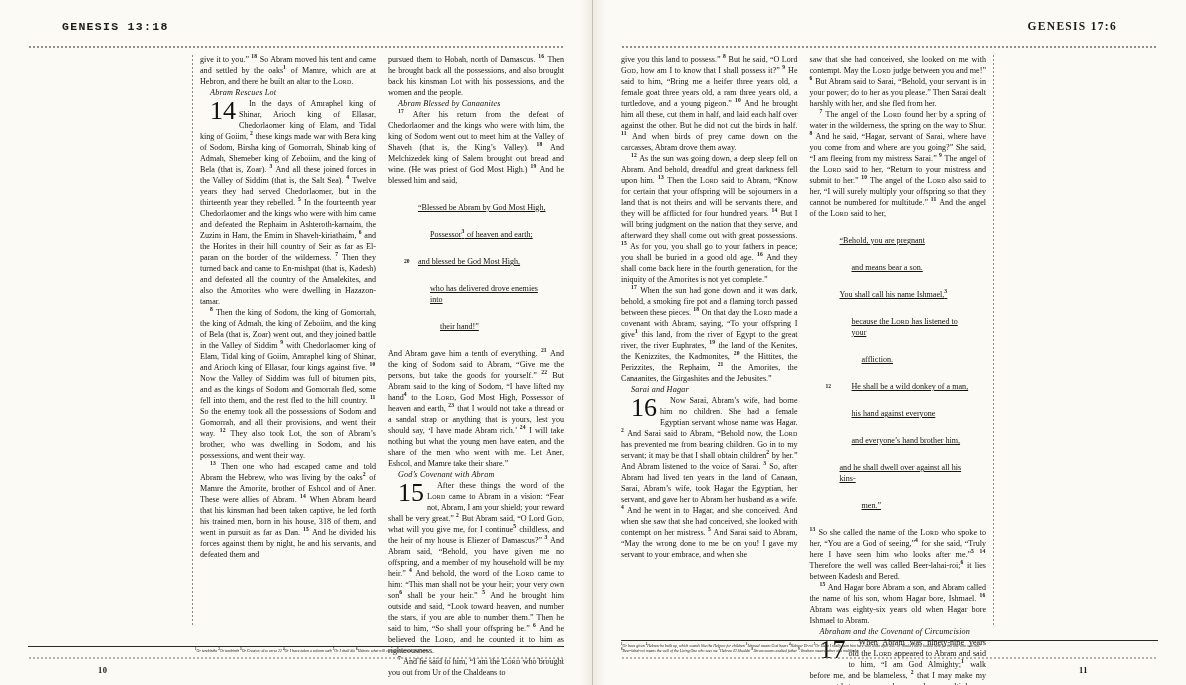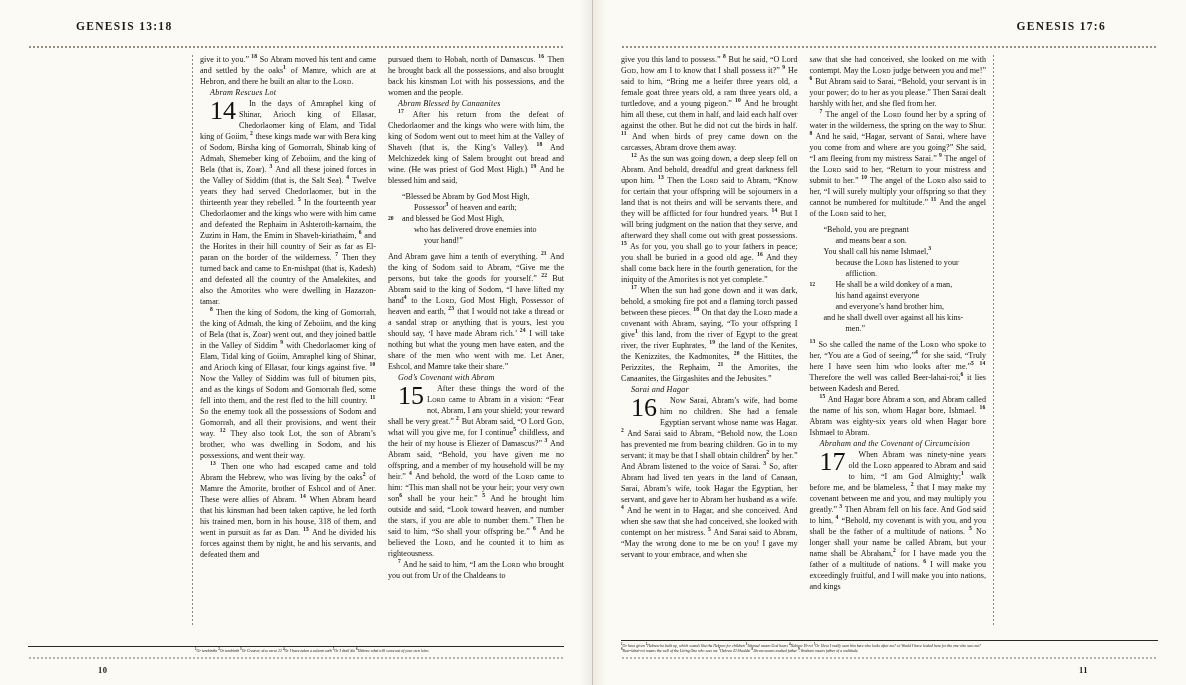--- a/index.html
+++ b/index.html
@@ -17,22 +17,22 @@
     background:linear-gradient(to right, rgba(120,110,90,0.00), rgba(120,110,90,0.10) 45%, rgba(120,110,90,0.10) 55%, rgba(120,110,90,0.00));
     pointer-events:none;z-index:5;
   }
 
   
   .runhead{
     position:absolute;top:20px;height:16px;
     font-family:"Liberation Serif", serif;
     font-size:11.5px;letter-spacing:1.3px;font-weight:700;color:#1b1b18;
   }
-  .left .runhead{left:76px;}
-  .right .runhead{right:80px;}
+  .left .runhead{left:62px;font-family:Liberation Mono, monospace;}
+  .right .runhead{right:69px;}
 
   .rule-dots{
     position:absolute;left:28px;right:28px;top:46px;height:2px;
     background-image:radial-gradient(circle, #8c8778 0.7px, transparent 0.8px);
     background-size:4px 2px;background-repeat:repeat-x;
   }
 
   
   .pagebody{
     position:absolute;left:28px;right:28px;top:54px;bottom:58px;
@@ -76,21 +76,21 @@
   .sc{font-variant:small-caps;letter-spacing:0.2px;}
   .chapnum{
     float:left;font-size:26px;line-height:21px;
     margin:2px 3px 0 0;font-weight:400;color:#111;
   }
   .chapwrap{text-indent:0;}
   .chapwrap::after{content:"";display:block;clear:both;}
 
   
   .poem{margin:5px 0 5px 0;}
-  .poem .pl{text-indent:0;margin:0;padding-left:14px;text-align:left;position:relative;}
+  .poem .pl{text-indent:0;margin:16px;padding-left:14px;text-align:left;position:relative;text-decoration:underline;}
   .poem .pl.i2{padding-left:26px;}
   .poem .pl.i3{padding-left:36px;}
   .poem .vmark{
     position:absolute;left:-6px;top:0;font-size:5.6px;font-weight:700;
   }
   .poem .vmark.block{left:0px;}
 
   
   .footnotes{
     position:absolute;left:28px;right:28px;bottom:30px;
@@ -172,21 +172,21 @@
           </div>
         <div class="col" id="lcol2">
             <p class="noind">pursued them to Hobah, north of Damascus. <span class="vn">16</span> Then he brought back all the possessions, and also brought back his kinsman Lot with his possessions, and the women and the people.</p>
             <p class="sec">Abram Blessed by Canaanites</p>
             <p class=""><span class="vn">17</span> After his return from the defeat of Chedorlaomer and the kings who were with him, the king of Sodom went out to meet him at the Valley of Shaveh (that is, the King’s Valley). <span class="vn">18</span> And Melchizedek king of Salem brought out bread and wine. (He was priest of God Most High.) <span class="vn">19</span> And he blessed him and said,</p>
             <div class="poem">
               <p class="pl">“Blessed be Abram by God Most High,</p>
               <p class="pl i2">Possessor<span class="vn">3</span> of heaven and earth;</p>
               <p class="pl"><span class="vmark block">20</span>and blessed be God Most High,</p>
               <p class="pl i2">who has delivered drove enemies into</p>
-              <p class="pl i3">your hand!”</p>
+              <p class="pl i3">their hand!”</p>
             </div>
             <p class="noind">And Abram gave him a tenth of everything. <span class="vn">21</span> And the king of Sodom said to Abram, “Give me the persons, but take the goods for yourself.” <span class="vn">22</span> But Abram said to the king of Sodom, “I have lifted my hand<span class="vn">4</span> to the <span class="sc">Lord</span>, God Most High, Possessor of heaven and earth, <span class="vn">23</span> that I would not take a thread or a sandal strap or anything that is yours, lest you should say, ‘I have made Abram rich.’ <span class="vn">24</span> I will take nothing but what the young men have eaten, and the share of the men who went with me. Let Aner, Eshcol, and Mamre take their share.”</p>
             <p class="sec">God’s Covenant with Abram</p>
             <p class="chapwrap"><span class="chapnum">15</span>After these things the word of the <span class="sc">Lord</span> came to Abram in a vision: “Fear not, Abram, I am your shield; your reward shall be very great.” <span class="vn">2</span> But Abram said, “O Lord <span class="sc">God</span>, what will you give me, for I continue<span class="vn">5</span> childless, and the heir of my house is Eliezer of Damascus?” <span class="vn">3</span> And Abram said, “Behold, you have given me no offspring, and a member of my household will be my heir.” <span class="vn">4</span> And behold, the word of the <span class="sc">Lord</span> came to him: “This man shall not be your heir; your very own son<span class="vn">6</span> shall be your heir.” <span class="vn">5</span> And he brought him outside and said, “Look toward heaven, and number the stars, if you are able to number them.” Then he said to him, “So shall your offspring be.” <span class="vn">6</span> And he believed the <span class="sc">Lord</span>, and he counted it to him as righteousness.</p>
             <p class=""><span class="vn">7</span> And he said to him, “I am the <span class="sc">Lord</span> who brought you out from Ur of the Chaldeans to</p>
           </div>
       </div>
     </div>
 
     <div class="footnotes">

